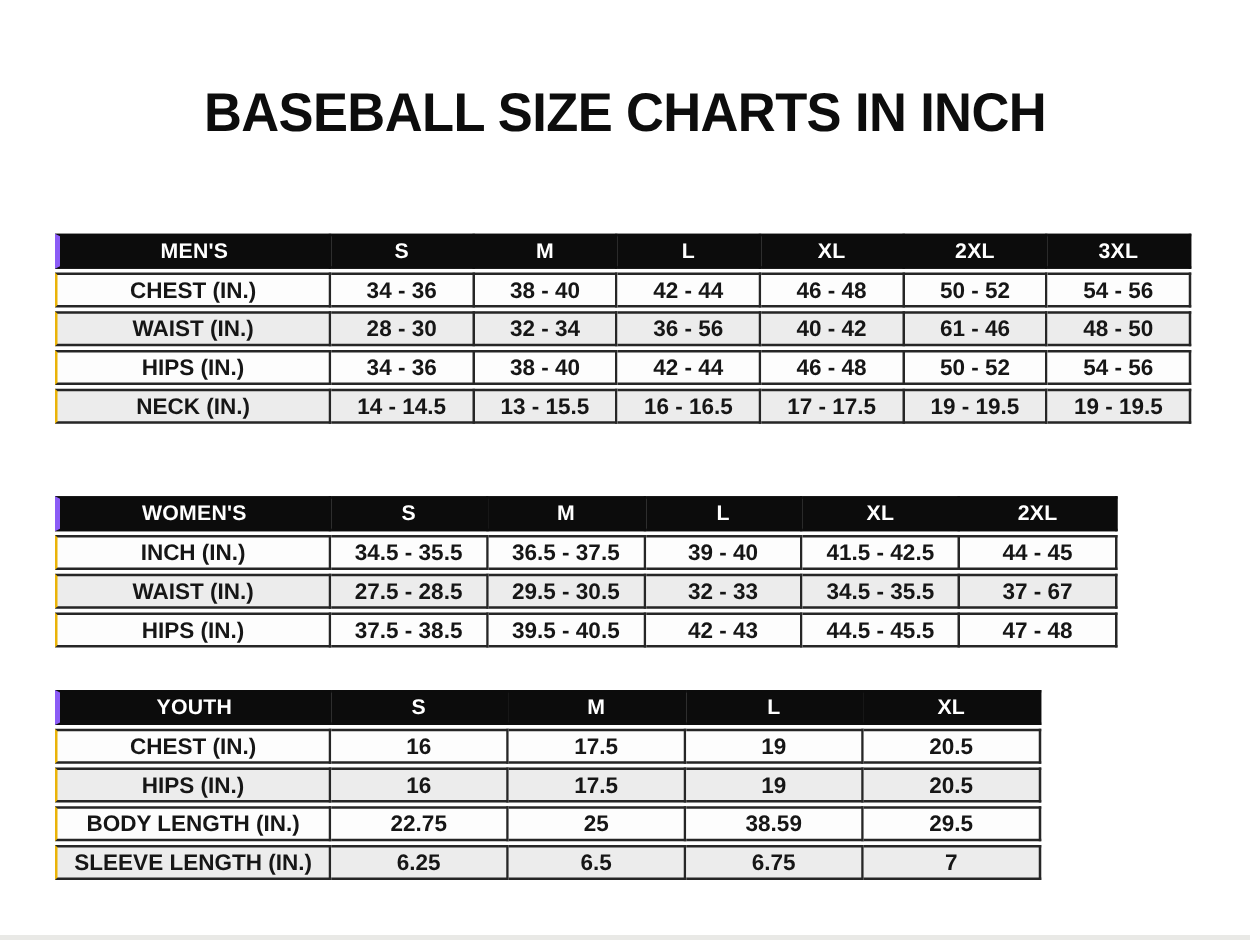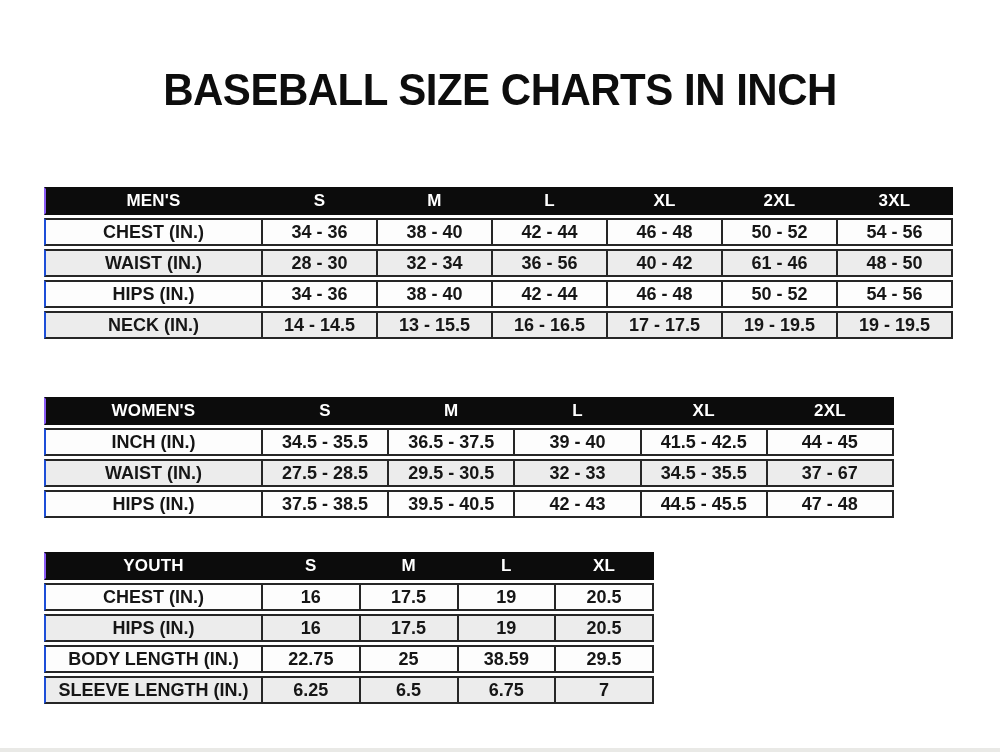--- a/index.html
+++ b/index.html
@@ -29,21 +29,21 @@
   }
   table.size-table {
     position: absolute;
     left: 44px;
     border-collapse: separate;
     border-spacing: 0 3px;
     table-layout: fixed;
   }
   #mens-table   { top: 184px; width: 909px; }
   #womens-table { top: 394px; width: 850px; }
-  #youth-table  { top: 549px; width: 610px; }
+  #youth-table  { top: 549px; width: 789px; }
 
   .size-table th, .size-table td {
     height: 24px;
     line-height: 24px;
     padding: 0 2px;
     text-align: center;
     font-weight: 700;
     font-size: 18px;
     overflow: hidden;
     white-space: nowrap;
@@ -54,30 +54,30 @@
   
   .size-table th {
     background: #0c0c0c;
     color: #ffffff;
     border-top: 2px solid #0c0c0c;
     border-bottom: 2px solid #0c0c0c;
     border-right: 2px solid #0c0c0c;
     font-size: 17px;
     letter-spacing: 0.2px;
   }
-  .size-table th:first-child { border-left: 2px solid #8b5cf6; margin-left: 17px; }
+  .size-table th:first-child { border-left: 4px solid #8b5cf6; margin-left: 17px; }
 
   
   .size-table td {
     color: #161616;
     border-top: 2px solid #262626;
     border-bottom: 2px solid #262626;
     border-right: 2px solid #262626;
   }
-  .size-table td:first-child { border-left: 2px solid #1d4ed8; }
+  .size-table td:first-child { border-left: 2px solid #eab308; }
 
   .size-table tbody tr:nth-child(odd)  td { background: #fdfdfd; }
   .size-table tbody tr:nth-child(even) td { background: #ececec; }
 
   .bottom-edge {
     position: absolute;
     left: 0;
     right: 0;
     bottom: 0;
     height: 4px;

